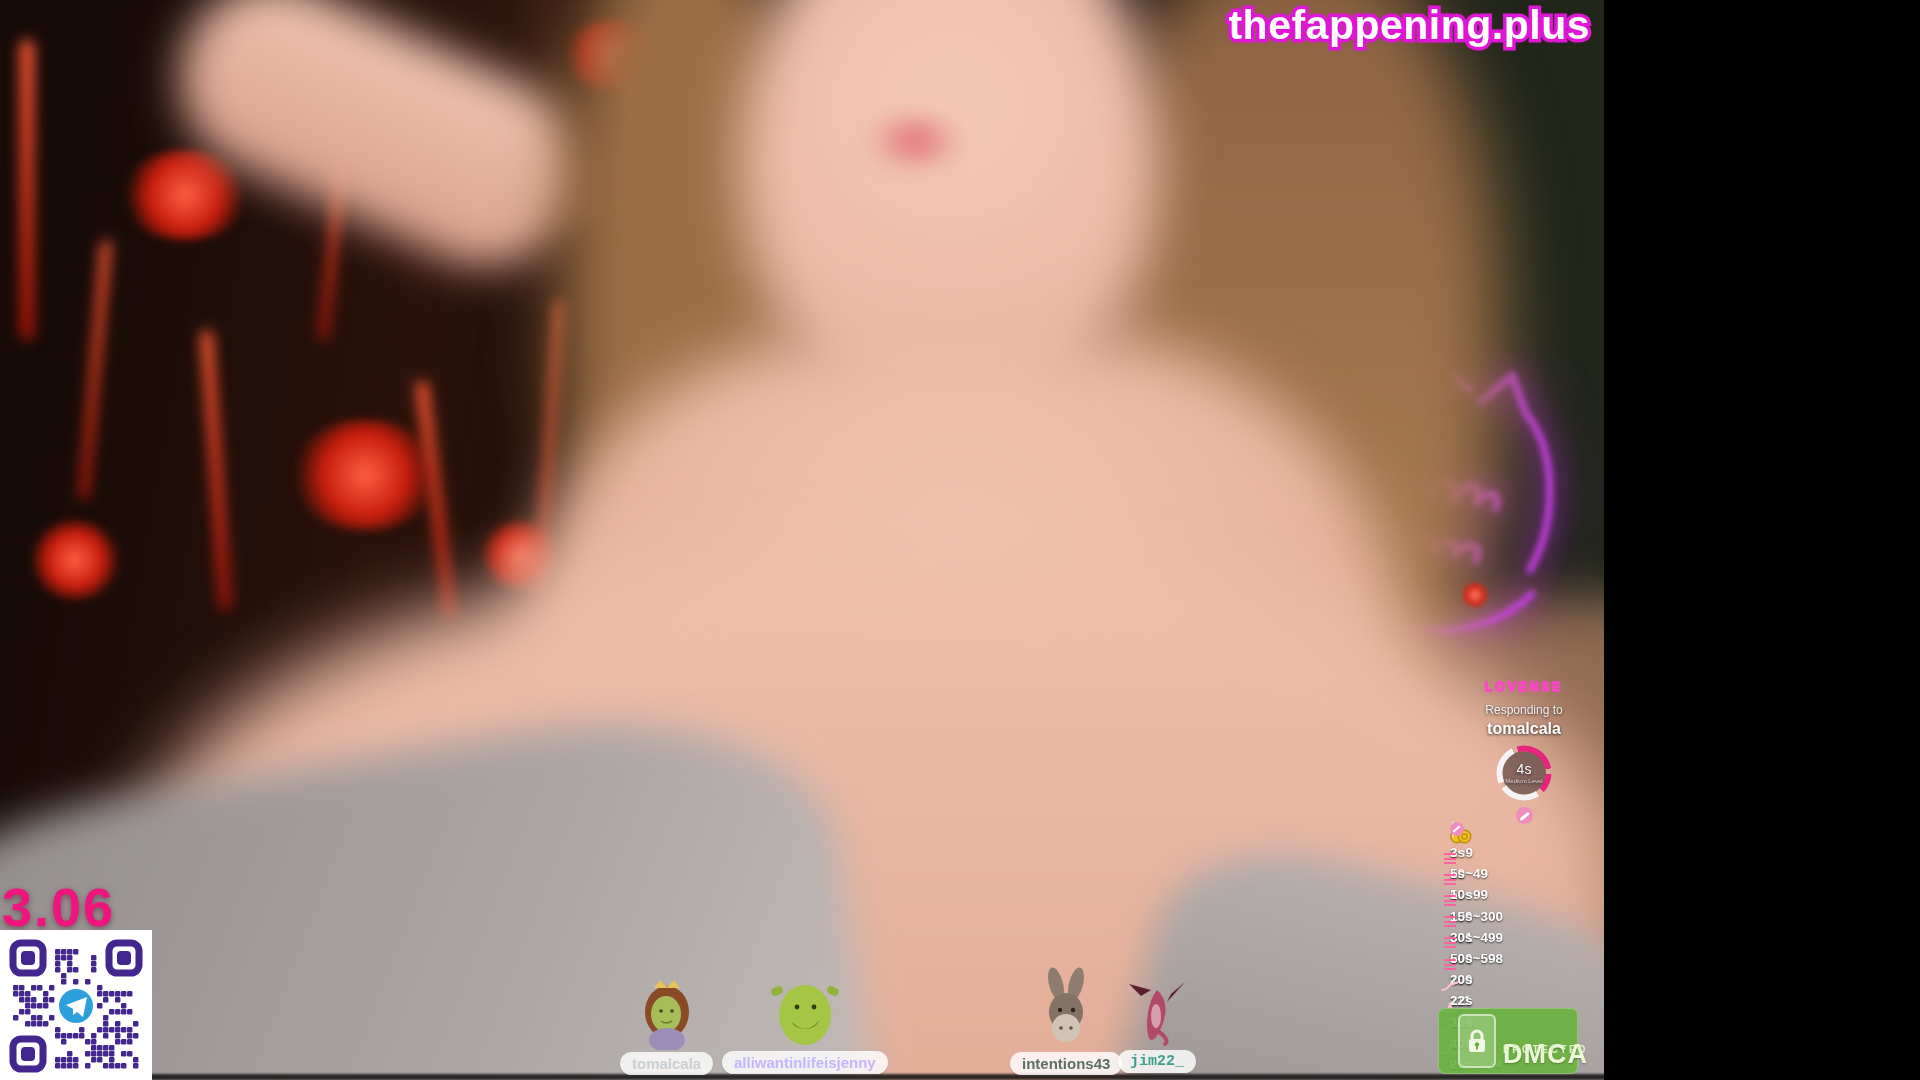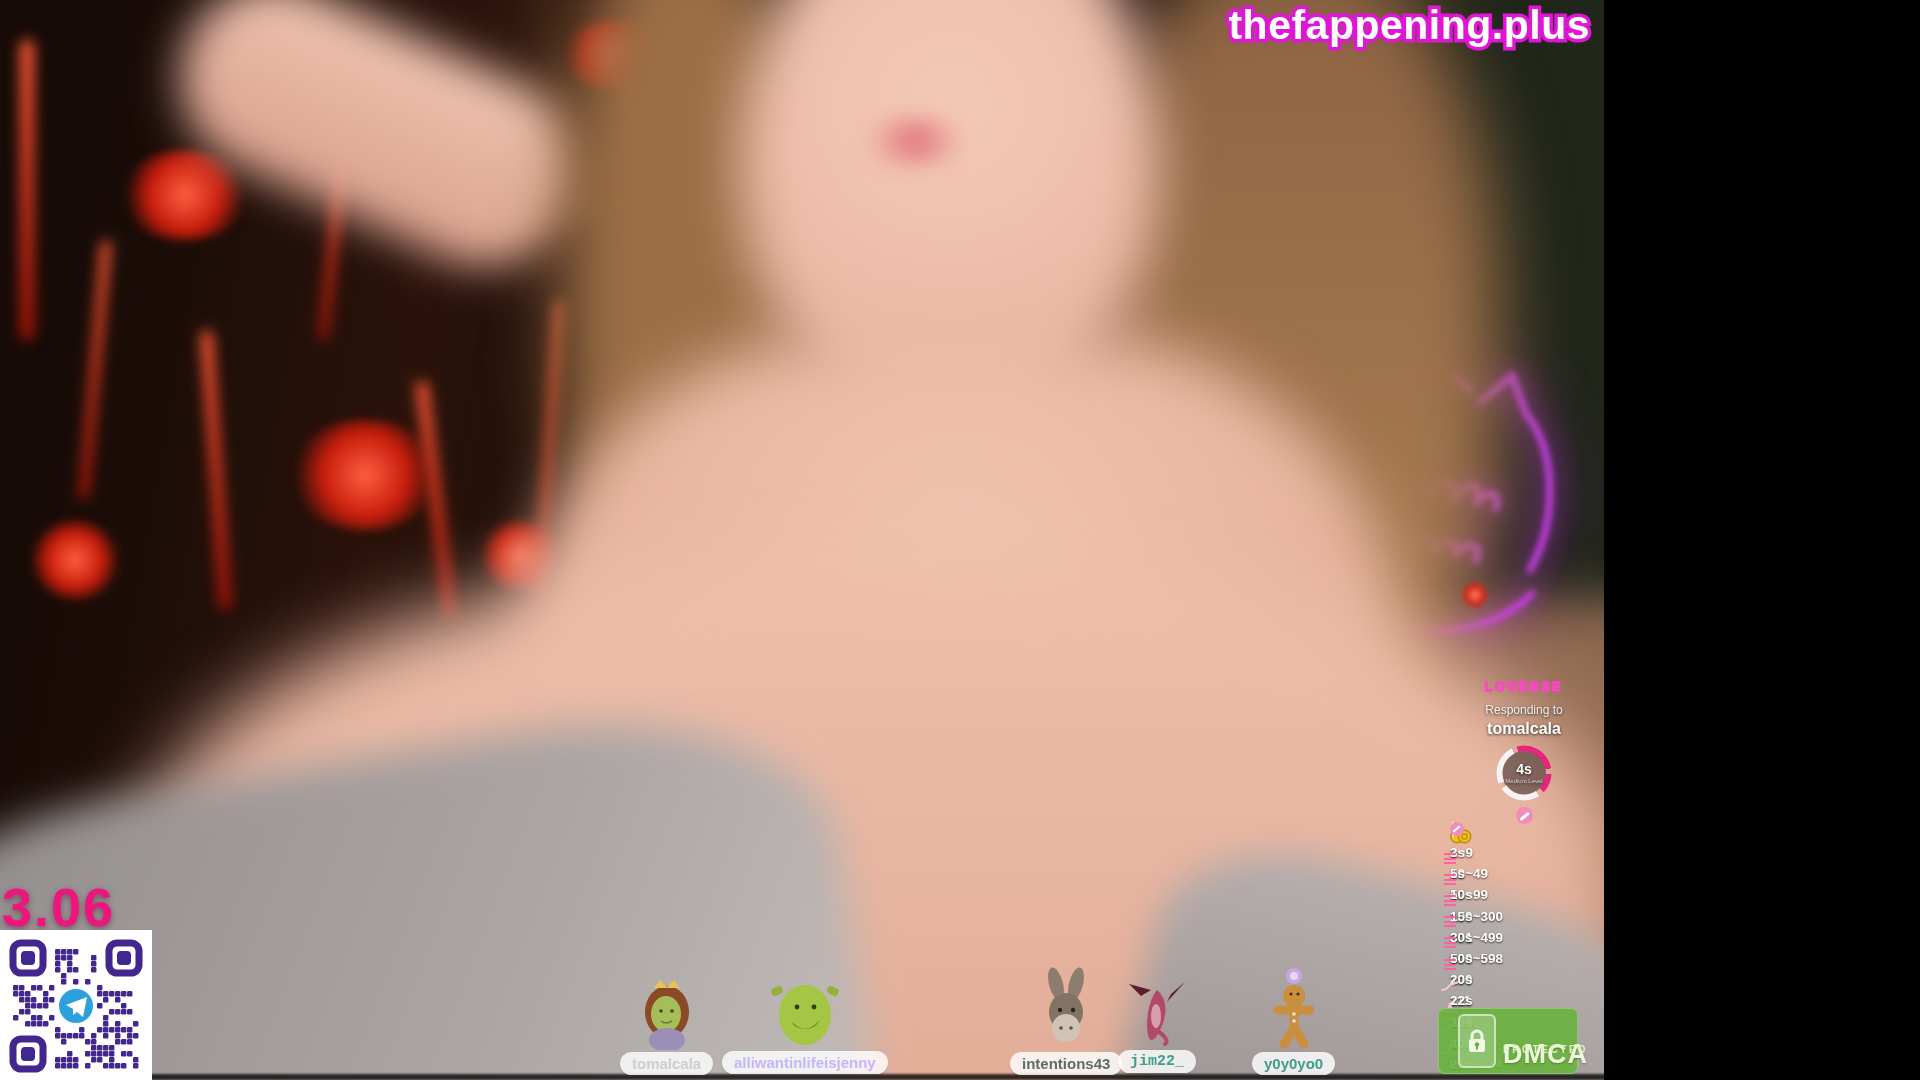--- a/index.html
+++ b/index.html
@@ -64,21 +64,21 @@
   .lv-resp{margin-top:9px;font-size:12px;color:#f2f2f2;}
   .lv-user{margin-top:3px;font-size:16px;font-weight:bold;}
   .ringwrap{margin-top:7px;width:56px;height:56px;position:relative;}
   .ringwrap .ringbg{position:absolute;inset:6px;border-radius:50%;background:rgba(35,25,30,.5);}
   .ringwrap .ring{position:absolute;inset:0;border-radius:50%;
       background:conic-gradient(from -15deg,#e8257d 0 95deg,rgba(0,0,0,0) 95deg 107deg,
          #e8257d 107deg 150deg,rgba(0,0,0,0) 150deg 162deg,#f5f3f4 162deg 250deg,
          rgba(0,0,0,0) 250deg 262deg,#f5f3f4 262deg 348deg,rgba(0,0,0,0) 348deg 360deg);
       -webkit-mask:radial-gradient(circle,transparent 0 21px,#000 22px 27px,transparent 28px);
               mask:radial-gradient(circle,transparent 0 21px,#000 22px 27px,transparent 28px);}
-  .ringwrap .rtime{position:absolute;left:0;right:0;top:16px;text-align:center;font-size:14px;font-weight:bold;}
+  .ringwrap .rtime{position:absolute;left:0;right:0;top:16px;text-align:center;font-size:14px;font-weight:normal;}
   .ringwrap .rsub{position:absolute;left:0;right:0;top:33px;text-align:center;font-size:6px;color:#d8d2d6;}
   .toydot{margin-top:6px;width:17px;height:17px;border-radius:50%;background:#ef8ebc;position:relative;}
   .toydot:after{content:"";position:absolute;left:3px;top:8px;width:11px;height:2.5px;border-radius:2px;
       background:#fff;transform:rotate(-40deg);}
 
   
   .tipmenu{right:8px;top:816px;width:146px;color:#fff;font-weight:bold;font-size:13.5px;
       text-shadow:0 1px 2px rgba(0,0,0,.7);}
   .tiprow{position:static;display:grid;grid-template-columns:70px 48px 22px;align-items:center;height:21.2px;}
   .tiprow .c2{text-align:left;}
@@ -482,28 +482,15 @@
     <svg width="60" height="70" viewBox="0 0 60 70">
       <path d="M14,18 L2,6 L24,12 Z" fill="#5a2030"></path>
       <path d="M44,16 L58,4 L40,24 Z" fill="#5a2030"></path>
       <path d="M30,12 C42,22 40,40 32,54 C28,62 24,64 22,60 C18,50 20,24 30,12 Z" fill="#b2486a"></path>
       <ellipse cx="29" cy="38" rx="5" ry="12" fill="#d8a0ae"></ellipse>
       <path d="M32,54 C38,58 42,64 38,66" fill="none" stroke="#b2486a" stroke-width="4" stroke-linecap="round"></path>
     </svg>
     <span class="pill" style="color: rgb(63, 158, 138);">jim22_</span>
   </div>
 
-  <div class="chatuser" style="left:1252px;top:966px;">
-    <svg width="56" height="84" viewBox="0 0 56 84">
-      <circle cx="28" cy="10" r="8" fill="#c9a7e0"></circle>
-      <circle cx="28" cy="10" r="4" fill="#e8d6f4"></circle>
-      <circle cx="28" cy="30" r="11" fill="#c98e3e"></circle>
-      <path d="M28,38 L28,62 M12,44 L44,44 M28,62 L18,78 M28,62 L38,78" stroke="#c98e3e" stroke-width="9" stroke-linecap="round" fill="none"></path>
-      <circle cx="25" cy="28" r="1.6" fill="#4a2e10"></circle>
-        <circle cx="32" cy="28" r="1.6" fill="#4a2e10"></circle>
-      <circle cx="28" cy="48" r="1.8" fill="#f4e6d0"></circle>
-        <circle cx="28" cy="55" r="1.8" fill="#f4e6d0"></circle>
-    </svg>
-    <span class="pill" style="color: rgb(63, 158, 138);">y0y0yo0</span>
-  </div>
 
 
 </div>
 
 </body></html>

